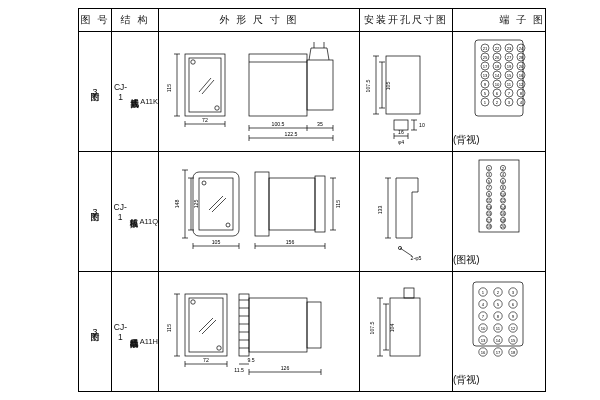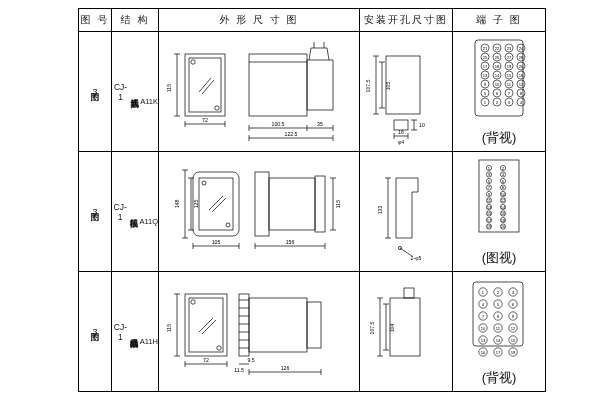--- a/index.html
+++ b/index.html
@@ -5,32 +5,32 @@
   html,body{margin:0;padding:0;background:#ffffff;}
   body{width:600px;height:400px;font-family:"Liberation Sans","DejaVu Sans",sans-serif;color:#111;}
   .sheet{position:relative;width:600px;height:400px;text-decoration:underline;}
   table.main{position:absolute;left:78px;top:8px;width:462px;height:384px;border-collapse:collapse;table-layout:fixed;}
   table.main th,table.main td{border:1px solid #000;padding:0;vertical-align:middle;}
   thead th{height:22px;font-weight:normal;font-size:10px;text-align:center;letter-spacing:2px;}
   .col-no{width:32px;}
   .col-struct{width:46px;}
   .col-outline{width:200px;}
   .col-mount{width:92px;margin-left:32px;}
-  .col-term{width:92px;}
+  .col-term{width:92px;text-align:right;}
   tbody tr{height:120px;}
   .cell{position:relative;width:100%;height:100%;}
   .vlabel{writing-mode:vertical-rl;text-orientation:upright;font-size:9px;line-height:12px;letter-spacing:1px;text-align:center;}
   .no-cell{display:flex;align-items:center;justify-content:center;height:100%;}
   .struct-top{font-size:8.5px;text-align:center;}
   .struct-bot{font-size:7.5px;text-align:center;margin-top:19px;}
   .struct-stack{display:flex;flex-direction:row;align-items:center;justify-content:center;height:100%;}
   .struct-mid{writing-mode:vertical-rl;text-orientation:upright;font-size:8.5px;line-height:11px;margin:2px 0;}
   svg{display:block;}
   .dim{font-size:5.2px;font-family:"Liberation Sans",sans-serif;fill:#000;}
-  .termnote{position:absolute;bottom:4px;width:100%;text-align:center;font-size:13px;}
+  .termnote{position:absolute;bottom:4px;width:100%;text-align:left;font-size:10px;}
 </style>
 </head>
 <body>
 
 <div class="sheet">
 
 <table class="main">
   <thead>
     <tr>
       <th class="col-no">图 号</th>

